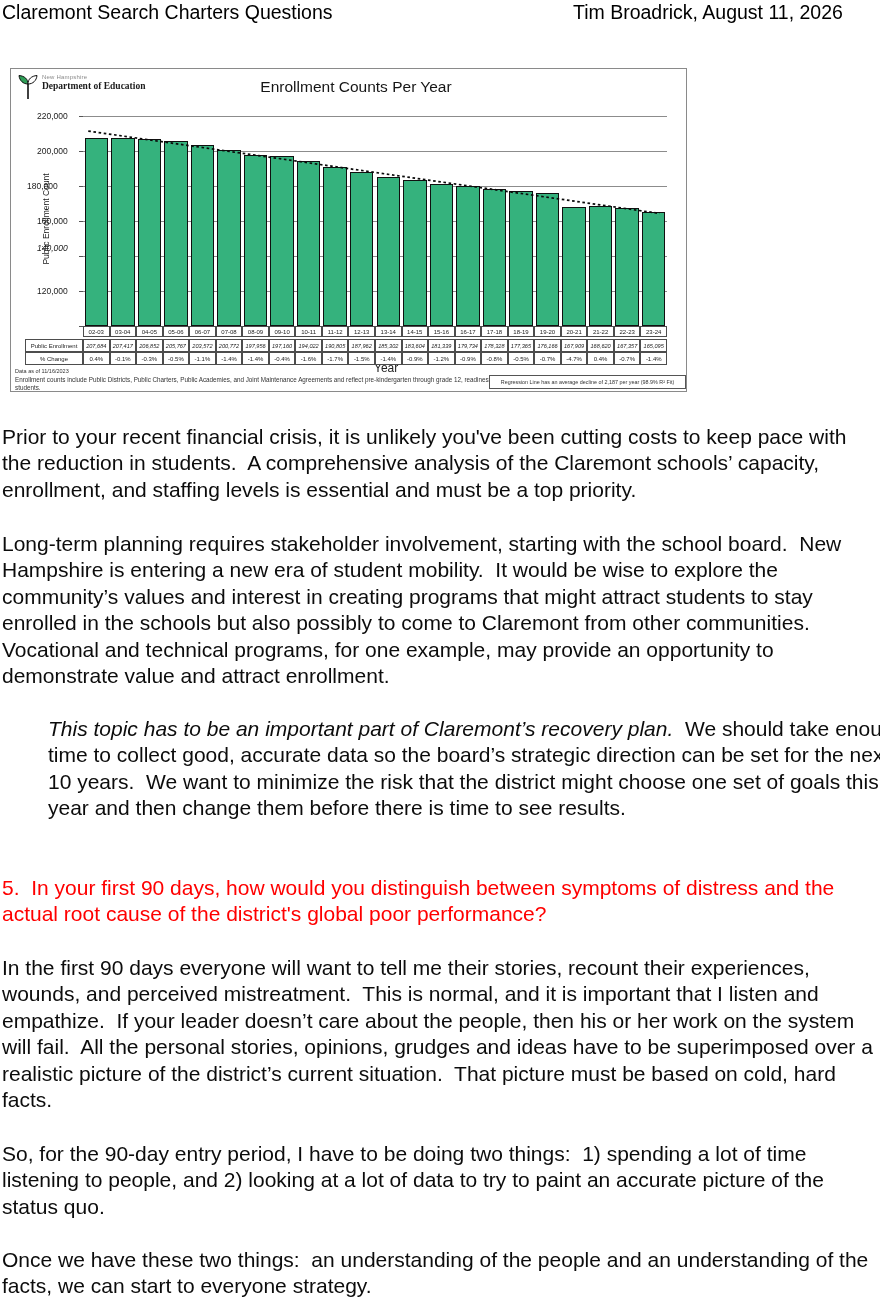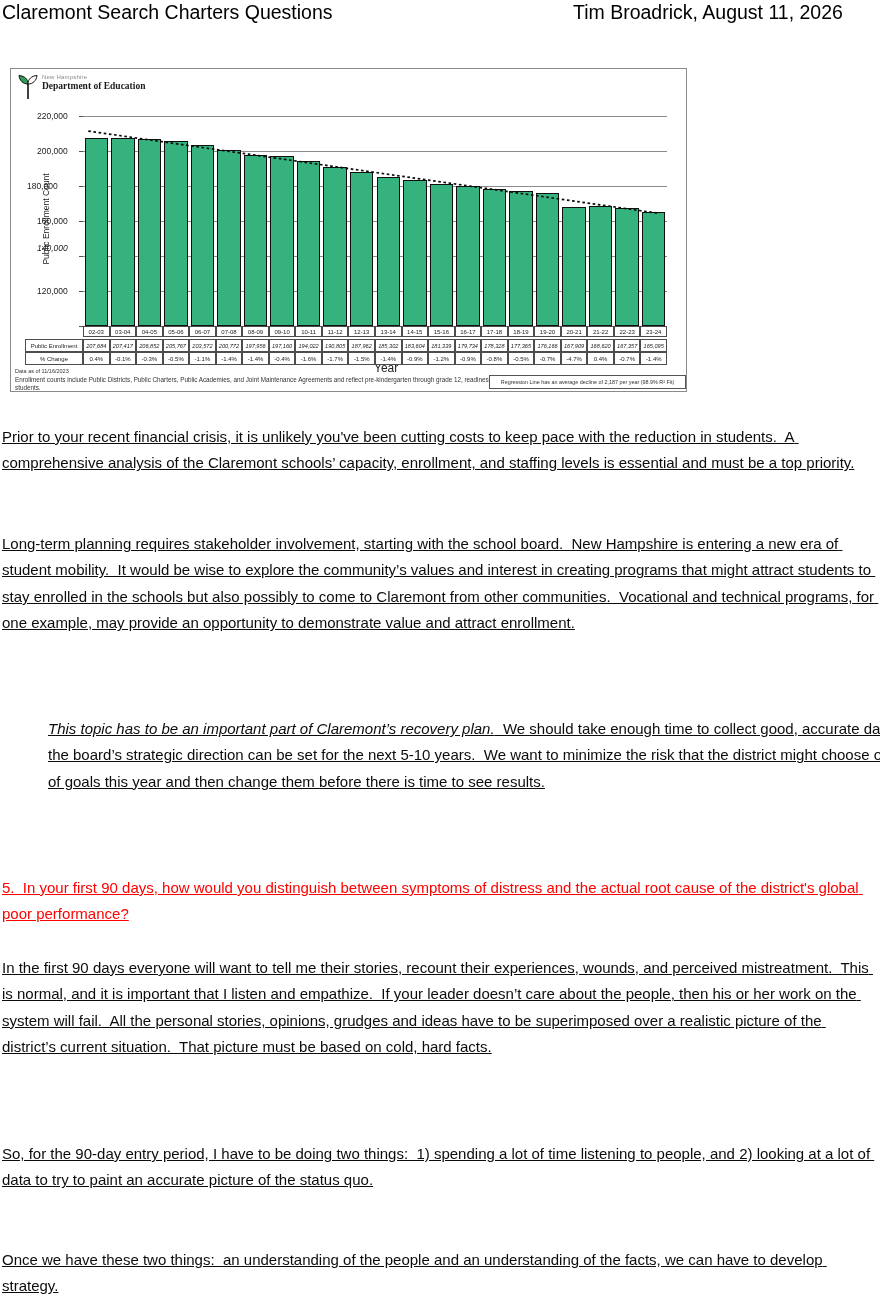--- a/index.html
+++ b/index.html
@@ -38,22 +38,22 @@
   .cell.rowlabel { font-size:6px; font-style:normal; }
   .footnote1 { position:absolute; left:4px; top:299px; font-size:5.5px; color:#333; }
   .footnote2 { position:absolute; left:4px; top:307px; width:550px; font-size:6.3px;
                line-height:7.6px; color:#333; }
   .reg-note { position:absolute; left:478px; top:306px; width:197px; height:14px;
               border:1px solid #555; background:#fff; font-size:5.4px; color:#333;
               display:flex; align-items:center; justify-content:center; }
   .reg-svg { position:absolute; left:0; top:0; overflow:visible; }
 
   
-  .para { position:absolute; left:2px; width:876px; font-size:15px; line-height:26.4px;
-          white-space:pre-wrap; color:#0c0c0c;text-decoration:underline; }
+  .para { position:absolute; left:2px; width:876px; font-size:21px; line-height:26.4px;
+          white-space:pre-wrap; color:#0c0c0c; }
   .para.red { color:#ff0000; }
   .italic { font-style:italic; }
   #p1 { top:424px; }  #p2 { top:531px; }  #p3 { top:716px;margin-left:46px; }
   #q5 { top:875px; }  #p4 { top:955px; }  #p5 { top:1141px; } #p6 { top:1247px; }
 </style>
 </head>
 <body>
 
 <div class="doc-header-left">Claremont Search Charters Questions</div>
 <div class="doc-header-right">Tim Broadrick, August 11, 2026</div>
@@ -63,20 +63,21 @@
     <svg width="20" height="26" viewBox="0 0 20 26">
       <path d="M10 25 C10 16 10 12 10 9" stroke="#101010" stroke-width="1.6" fill="none"></path>
       <path d="M10 10 C5 10 1.5 6.5 1 1.5 C6.5 2 10 5 10 10 Z" fill="#2f9e57" stroke="#101010" stroke-width="1"></path>
       <path d="M10 10 C15 10 18.5 6.5 19 1.5 C13.5 2 10 5 10 10 Z" fill="#ffffff" stroke="#101010" stroke-width="1"></path>
     </svg>
     <div class="logo-text">
       <div class="state">New Hampshire</div>
       <div class="dept">Department of Education</div>
     </div>
   </div>
+  <div class="chart-title">Enrollment Counts Per Year</div>
   <div class="y-axis-title">Public Enrollment Count</div>
   <div id="plot"></div>
   <div class="x-axis-title">Year</div>
   <div class="footnote1">Data as of 11/16/2023</div>
   <div class="footnote2">Enrollment counts include Public Districts, Public Charters, Public Academies, and Joint Maintenance Agreements and reflect pre-kindergarten through grade 12, readiness, and post Graduate students.</div>
   <div class="reg-note">Regression Line has an average decline of 2,187 per year (98.9% R² Fit)</div>
 <div class="grid-line" style="left: 72px; top: 47px; width: 584px;"></div>
     <div class="y-tick" style="left: 68px; top: 47px;"></div>
     <div class="y-tick-label" style="left: 26px; top: 42px;">220,000</div>
     <div class="grid-line" style="left: 72px; top: 82px; width: 584px;"></div>
@@ -191,13 +192,13 @@
       <line x1="77.27272727272728" y1="62.07277469002113" x2="648.7272727272727" y2="144.46803681845253" stroke="#0a0a0a" stroke-width="1.7" stroke-dasharray="2.6 2.6"></line>
     </svg>
   </div>
 
 <div class="para" id="p1">Prior to your recent financial crisis, it is unlikely you've been cutting costs to keep pace with the reduction in students.  A comprehensive analysis of the Claremont schools’ capacity, enrollment, and staffing levels is essential and must be a top priority.</div>
 <div class="para" id="p2">Long-term planning requires stakeholder involvement, starting with the school board.  New Hampshire is entering a new era of student mobility.  It would be wise to explore the community’s values and interest in creating programs that might attract students to stay enrolled in the schools but also possibly to come to Claremont from other communities.  Vocational and technical programs, for one example, may provide an opportunity to demonstrate value and attract enrollment.</div>
 <div class="para" id="p3"><span class="italic">This topic has to be an important part of Claremont’s recovery plan.</span><span>  We should take enough time to collect good, accurate data so the board’s strategic direction can be set for the next 5-10 years.  We want to minimize the risk that the district might choose one set of goals this year and then change them before there is time to see results.</span></div>
 <div class="para red" id="q5">5.  In your first 90 days, how would you distinguish between symptoms of distress and the actual root cause of the district's global poor performance?</div>
 <div class="para" id="p4">In the first 90 days everyone will want to tell me their stories, recount their experiences, wounds, and perceived mistreatment.  This is normal, and it is important that I listen and empathize.  If your leader doesn’t care about the people, then his or her work on the system will fail.  All the personal stories, opinions, grudges and ideas have to be superimposed over a realistic picture of the district’s current situation.  That picture must be based on cold, hard facts.</div>
 <div class="para" id="p5">So, for the 90-day entry period, I have to be doing two things:  1) spending a lot of time listening to people, and 2) looking at a lot of data to try to paint an accurate picture of the status quo.</div>
-<div class="para" id="p6">Once we have these two things:  an understanding of the people and an understanding of the facts, we can have to develop strategy.</div>
+<div class="para" id="p6">Once we have these two things:  an understanding of the people and an understanding of the facts, we can start to everyone strategy.</div>
 
 </body></html>

